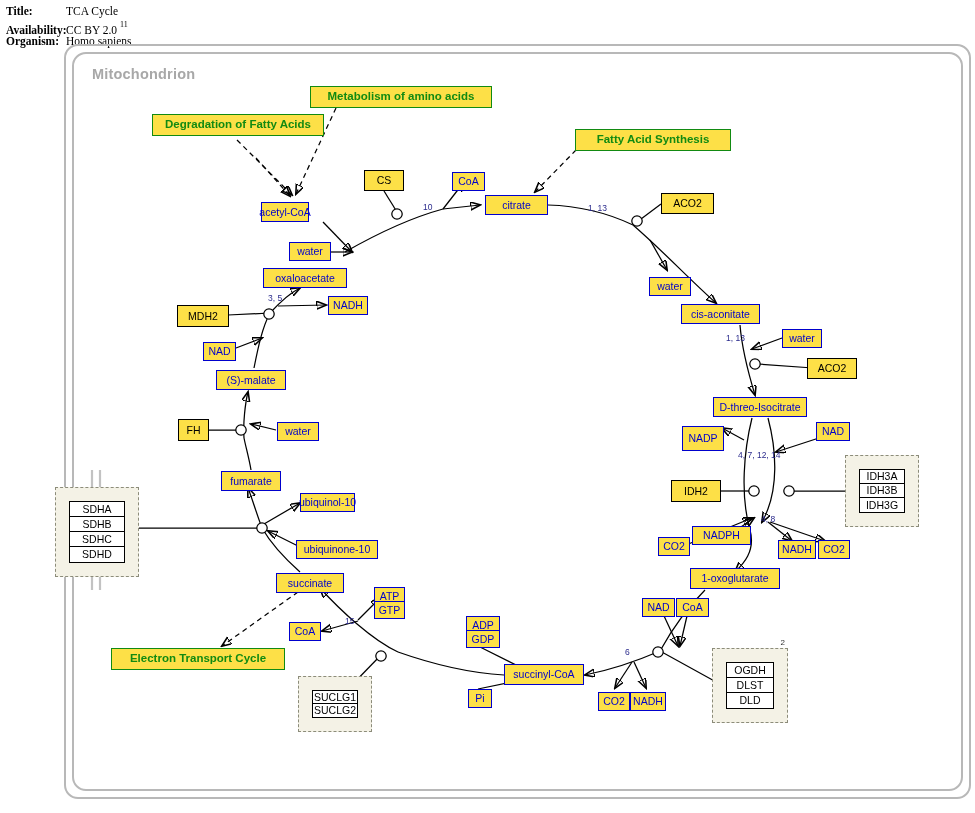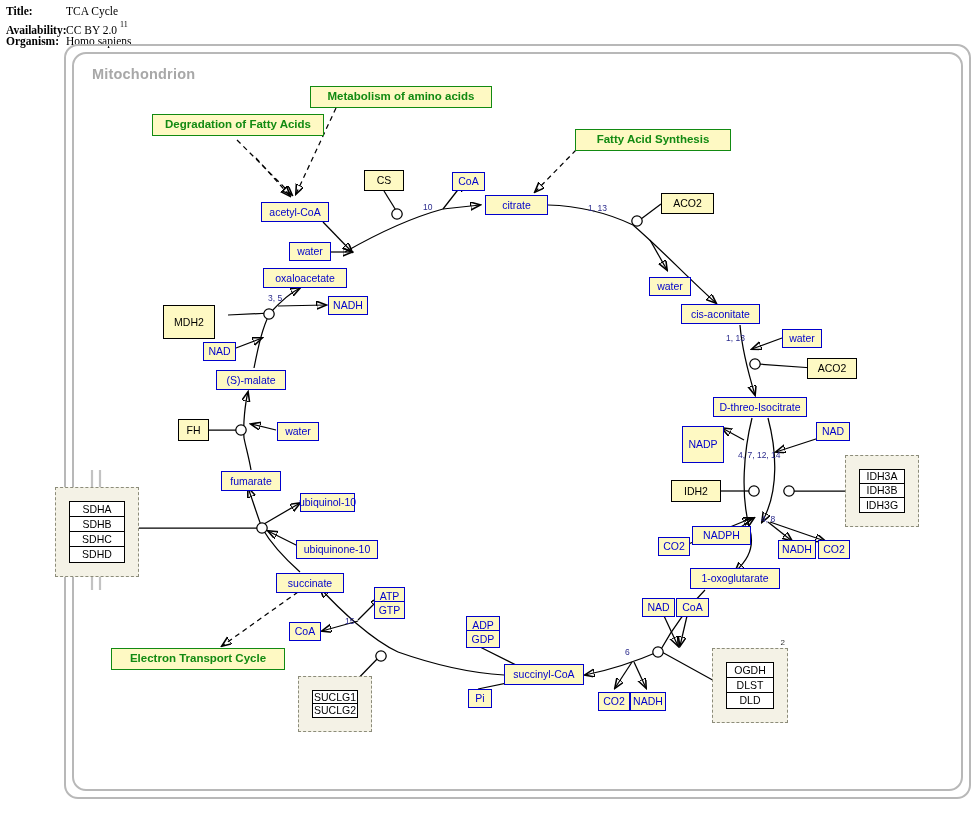--- a/index.html
+++ b/index.html
@@ -65,21 +65,21 @@
   }
 
   
   .node {
     position: absolute;
     box-sizing: border-box;
     display: flex;
     align-items: center;
     justify-content: center;
     white-space: nowrap;
-    background: #fef9c3;
+    background: #fde047;
     font-size: 10.5px;
     line-height: 1;
   }
   .node.metab {            
     border: 1.3px solid #0000cc;
     color: #0000cc;
   }
   .node.enzyme {           
     border: 1.3px solid #000000;
     color: #000000;
@@ -275,21 +275,21 @@
   <div class="node pathway" style="left:152px;  top:114px; width:172px; height:22px;">
     <span>Degradation of Fatty Acids</span>
   </div>
   <div class="node pathway" style="left:575px;  top:129px; width:156px; height:22px;">
     <span>Fatty Acid Synthesis</span>
   </div>
   <div class="node pathway" style="left:111px;  top:648px; width:174px; height:22px;">
     <span>Electron Transport Cycle</span>
   </div>
 
-  <div class="node metab" style="left:261px; top:202px; width:68px; height:20px;">
+  <div class="node metab" style="left:261px; top:202px; width:48px; height:20px;">
     <span>acetyl-CoA</span>
   </div>
   <div class="node metab" style="left:452px; top:172px; width:33px; height:19px;">
     <span>CoA</span>
   </div>
   <div class="node metab" style="left:485px; top:195px; width:63px; height:20px;">
     <span>citrate</span>
   </div>
   <div class="node metab" style="left:289px; top:242px; width:42px; height:19px;">
     <span>water</span>
@@ -362,21 +362,21 @@
   </div>
   <div class="node metab" style="left:692px; top:526px; width:59px; height:19px;">
     <span>NADPH</span>
   </div>
   <div class="node metab" style="left:778px; top:540px; width:38px; height:19px;">
     <span>NADH</span>
   </div>
   <div class="node metab" style="left:818px; top:540px; width:32px; height:19px;">
     <span>CO2</span>
   </div>
-  <div class="node metab" style="left:682px; top:426px; width:42px; height:37px;">
+  <div class="node metab" style="left:682px; top:426px; width:42px; height:25px;">
     <span>NADP</span>
   </div>
   <div class="node metab" style="left:816px; top:422px; width:34px; height:19px;">
     <span>NAD</span>
   </div>
   <div class="node metab" style="left:713px; top:397px; width:94px; height:20px;">
     <span>D-threo-Isocitrate</span>
   </div>
   <div class="node metab" style="left:782px; top:329px; width:40px; height:19px;">
     <span>water</span>
@@ -393,21 +393,21 @@
   </div>
   <div class="node enzyme" style="left:661px; top:193px; width:53px; height:21px;">
     <span>ACO2</span>
   </div>
   <div class="node enzyme" style="left:807px; top:358px; width:50px; height:21px;">
     <span>ACO2</span>
   </div>
   <div class="node enzyme" style="left:671px; top:480px; width:50px; height:22px;">
     <span>IDH2</span>
   </div>
-  <div class="node enzyme" style="left:163px; top:305px; width:52px; height:34px;">
+  <div class="node enzyme" style="left:177px; top:305px; width:52px; height:22px;">
     <span>MDH2</span>
   </div>
   <div class="node enzyme" style="left:178px; top:419px; width:31px; height:22px;">
     <span>FH</span>
   </div>
 
   <div class="complex" style="left:55px; top:487px; width:84px; height:90px;">
     <div class="stack" style="width:100%; height:100%;">
       <div style="height:25%;text-align:center;">SDHA</div>
       <div style="height:25%;">SDHB</div>

